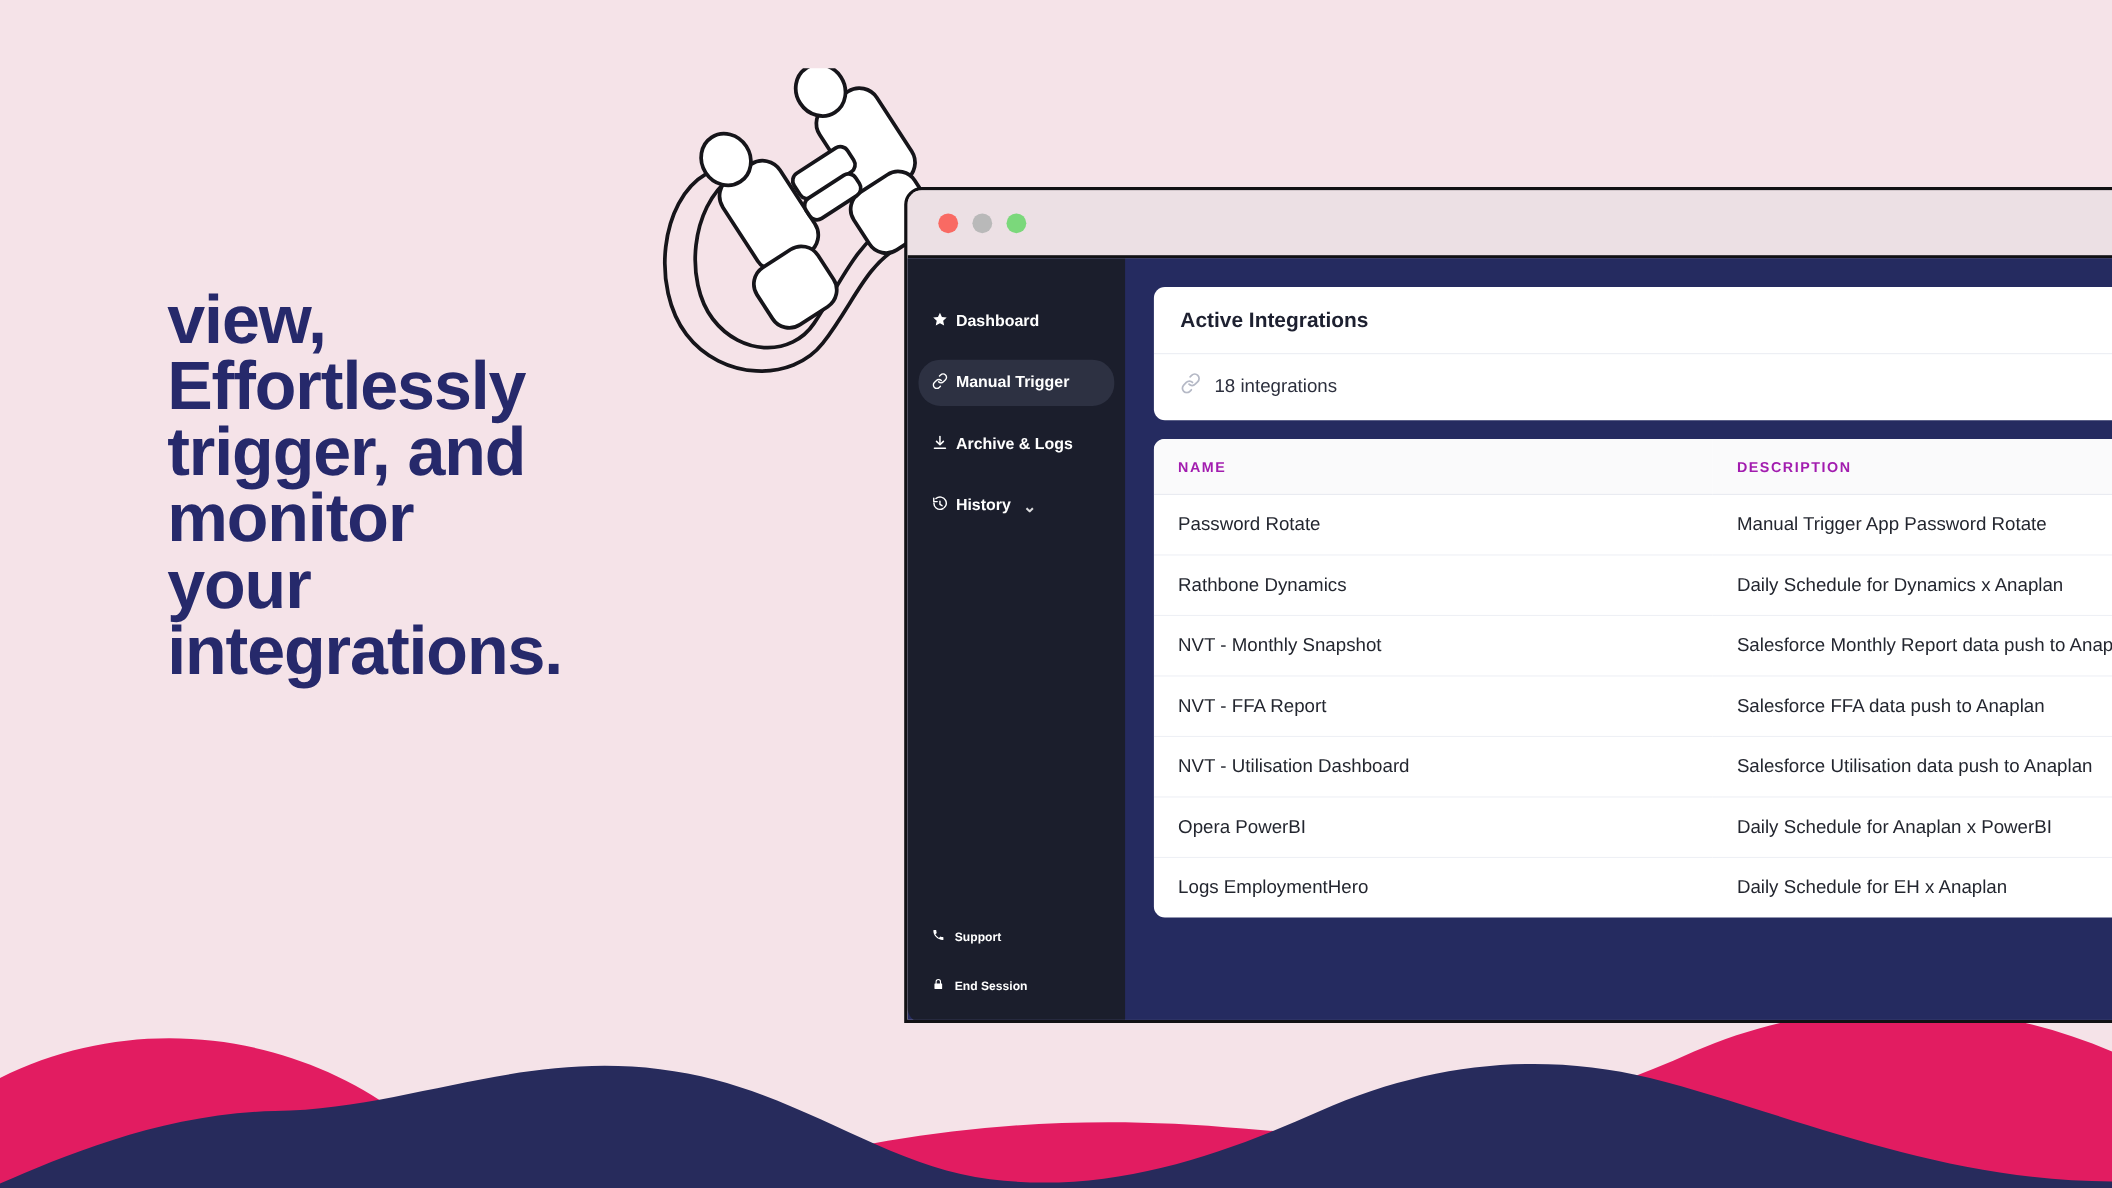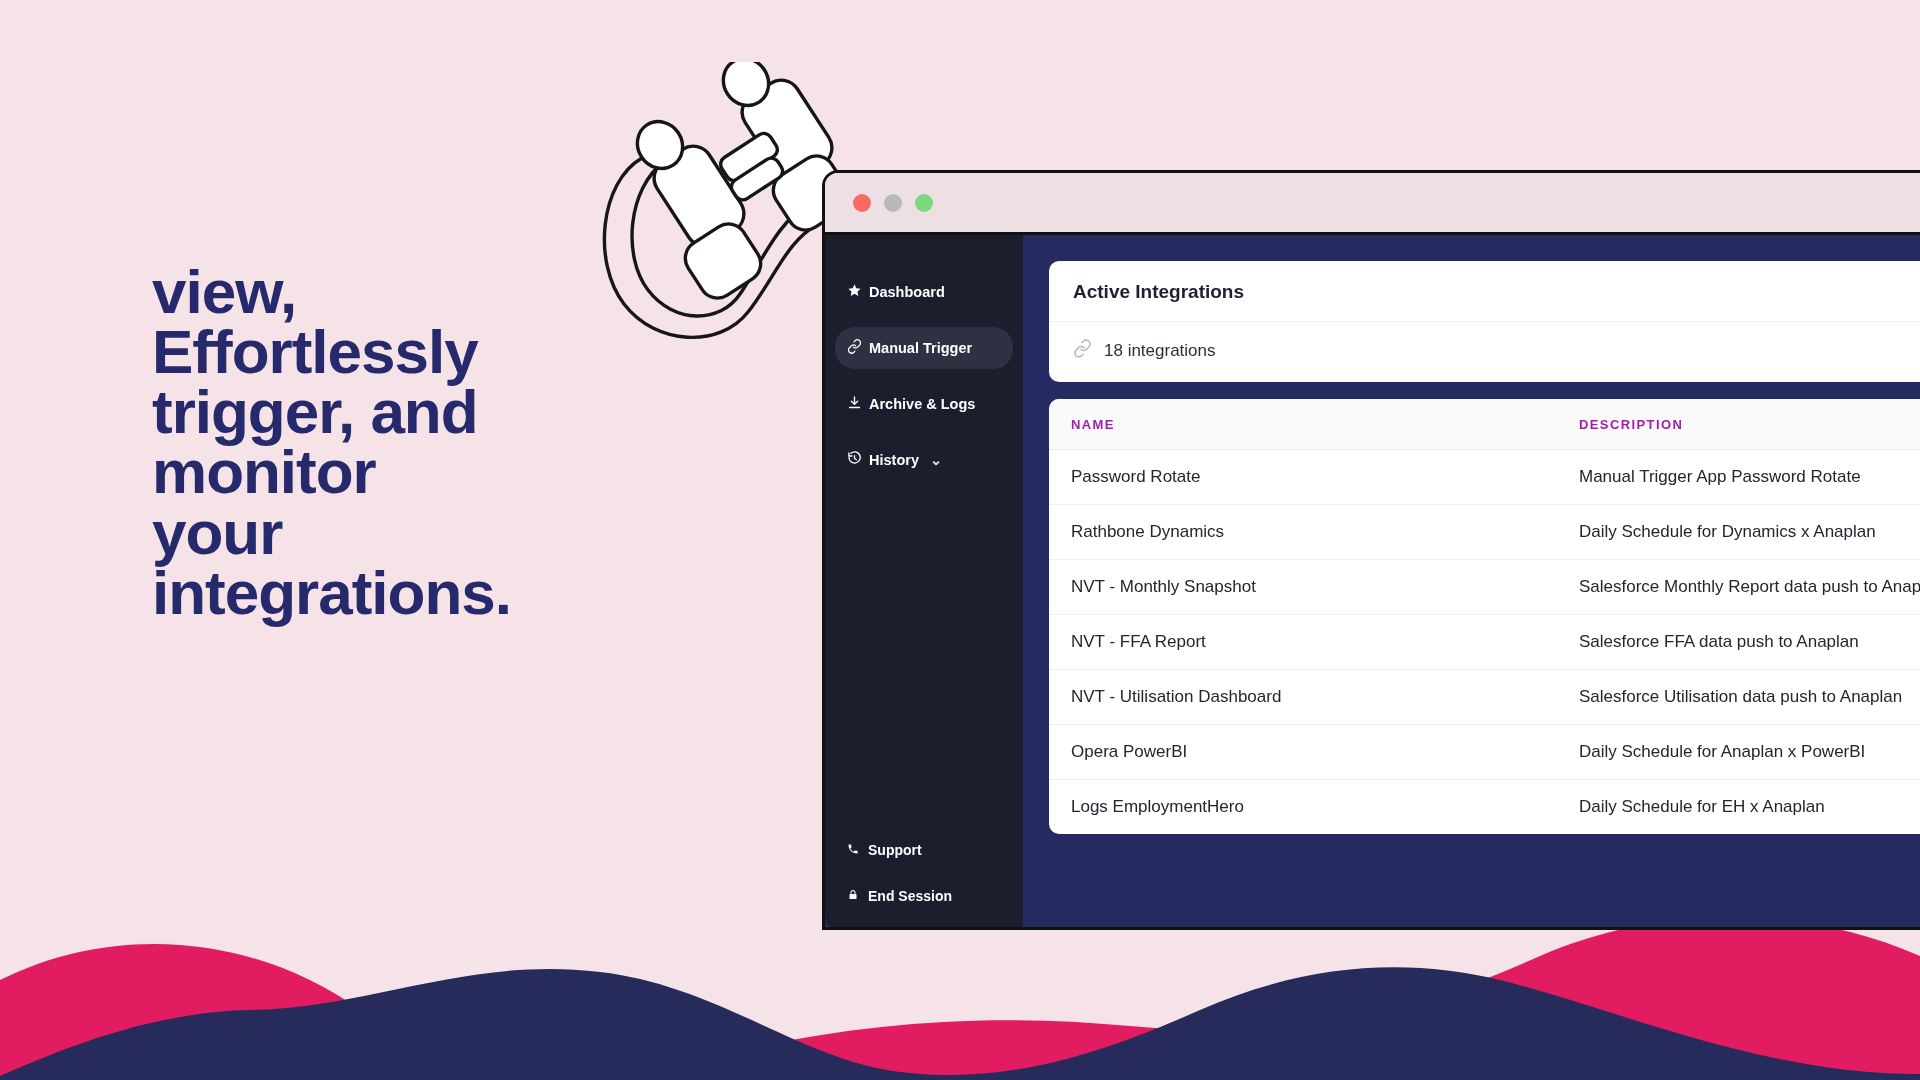--- a/index.html
+++ b/index.html
@@ -89,21 +89,21 @@
   .navitem svg { flex:0 0 auto; }
   .chev { margin-left:4px; opacity:.85; }
 
   .navspacer { flex:1 1 auto; }
 
   .navbottom { padding:0 22px 26px 22px; }
   .navsmall {
     display:flex; align-items:center;
     gap:9px;
     color:#ffffff;
-    font-size:14px;
+    font-size:11px;
     font-weight:700;
     margin-bottom:30px;
     cursor:pointer;
     white-space:nowrap;
   }
   .navbottom .navsmall:last-child { margin-bottom:0; }
 
   
   .main {
     flex:1 1 auto;

